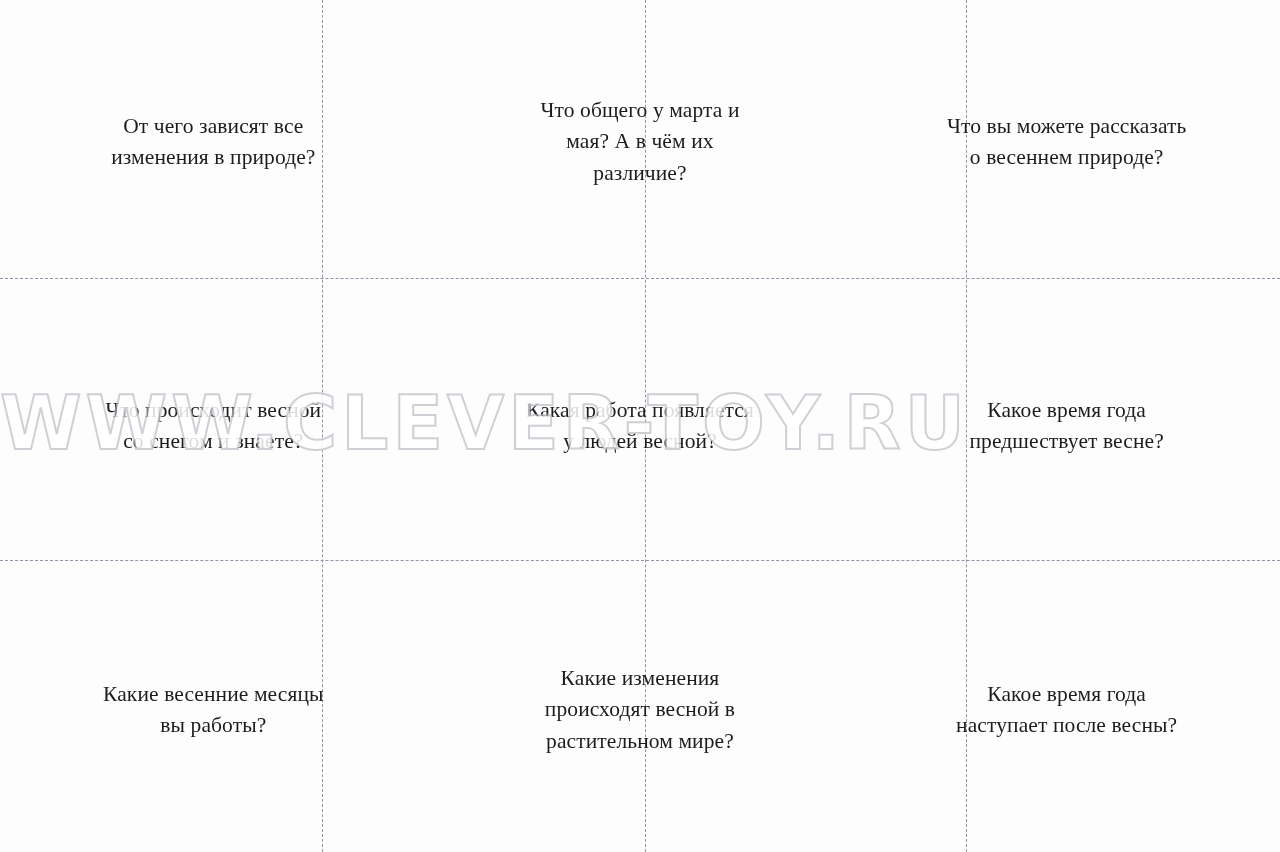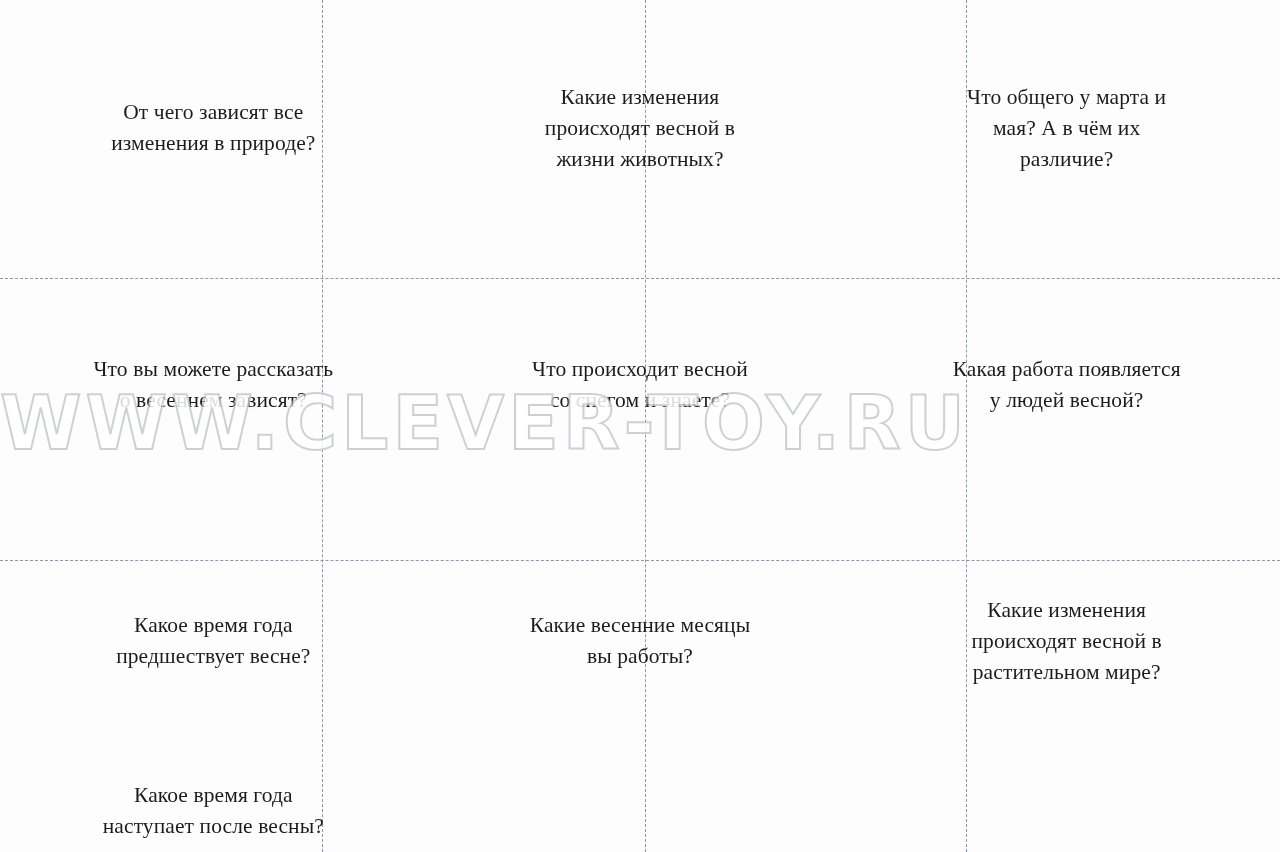--- a/index.html
+++ b/index.html
@@ -103,28 +103,25 @@
   <div class="guide v" style="left:966px"></div>
   <div class="guide h" style="top:278px"></div>
   <div class="guide h" style="top:560px"></div>
 
   <div class="grid">
 
     <div class="card row-1">
       <div class="card-text">От чего зависят все изменения в природе?</div>
     </div>
     <div class="card row-1">
-      <div class="card-text">Какие изменения происходят весной в жизни животных?</div>
-    </div>
-    <div class="card row-1">
       <div class="card-text">Что общего у марта и мая? А в чём их различие?</div>
     </div>
 
     <div class="card row-2">
-      <div class="card-text">Что вы можете рассказать о весеннем зависят?</div>
+      <div class="card-text">Что вы можете рассказать о весеннем природе?</div>
     </div>
     <div class="card row-2">
       <div class="card-text">Что происходит весной со снегом и знаете?</div>
     </div>
     <div class="card row-2">
       <div class="card-text">Какая работа появляется у людей весной?</div>
     </div>
     <div class="card row-2">
       <div class="card-text">Какое время года предшествует весне?</div>
     </div>

